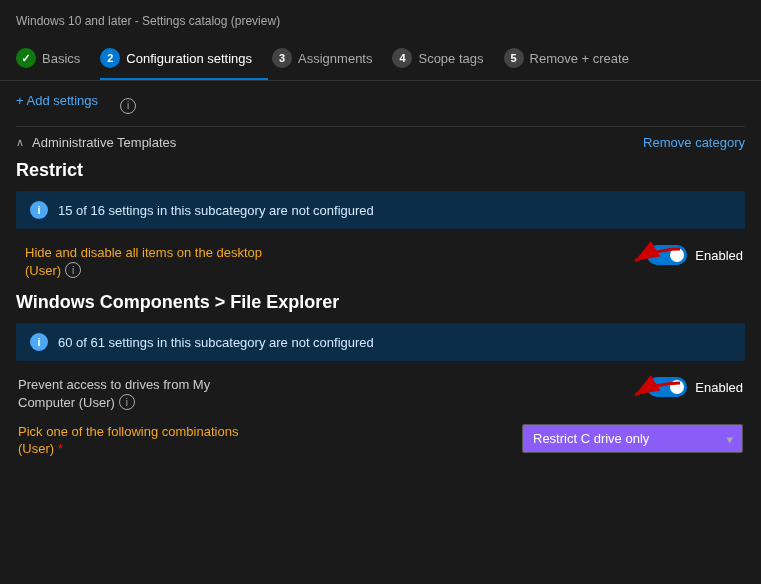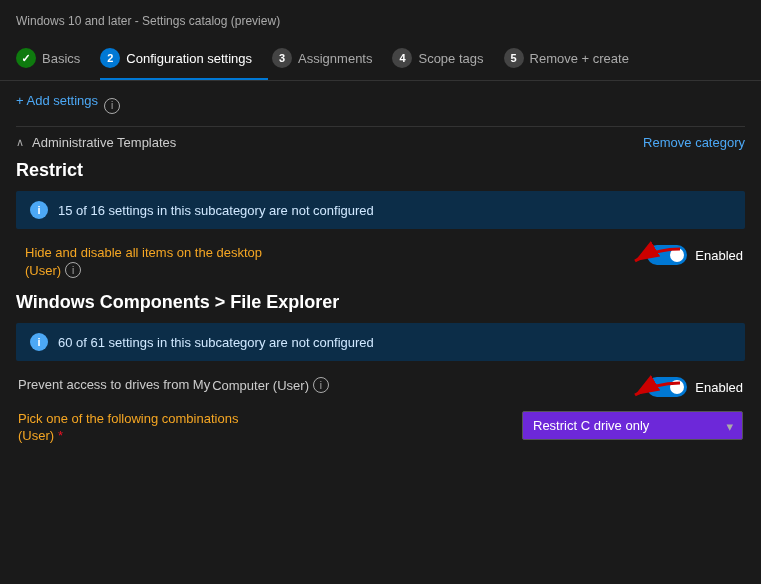--- a/index.html
+++ b/index.html
@@ -248,21 +248,21 @@
       border-radius: 50%;
       background: white;
     }
 
     .toggle-label {
       font-size: 13px;
       color: #ffffff;
     }
 
     .dropdown-select {
-      background: #6d28d9;
+      background: #8b5cf6;
       border: 1px solid #555;
       color: #ffffff;
       padding: 6px 32px 6px 10px;
       font-size: 13px;
       border-radius: 2px;
       cursor: pointer;
       appearance: none;
       -webkit-appearance: none;
       min-width: 180px;
     }
@@ -326,21 +326,21 @@
   <div class="wizard-step">
     <div class="step-circle">
       <span>5</span>
     </div>
     <span>Remove + create</span>
   </div>
 </nav>
 
 <div class="content">
 
-  <div style="display:flex; align-items:center; gap:6px; margin-bottom: 8px;">
+  <div style="display:flex; align-items:center; gap:22px; margin-bottom: 8px;">
     <button class="add-settings-btn">+ Add settings</button>
     <span class="info-icon">i</span>
   </div>
 
   <hr class="divider">
 
   <div class="category-header">
     <div class="category-title-row">
       <span class="chevron">∧</span>
       <span>Administrative Templates</span>
@@ -384,21 +384,21 @@
 
   <div style="margin-top: 6px;">
     <div class="section-title">Windows Components &gt; File Explorer</div>
 
     <div class="info-banner">
       <span class="info-banner-icon">i</span>
       <span class="info-banner-text">60 of 61 settings in this subcategory are not configured</span>
     </div>
 
     <div class="setting-row relative-wrapper">
-      <div style="display:flex; flex-direction:row; gap:2px;">
+      <div style="display:flex; flex-direction:column; gap:2px;">
         <span style="color:#cccccc; font-size:13px;">Prevent access to drives from My</span>
         <div style="display:flex; align-items:center; gap:4px;">
           <span style="color:#cccccc; font-size:13px;">Computer (User)</span>
           <span class="info-icon">i</span>
         </div>
       </div>
       <div class="setting-right">
         <div class="toggle-container">
           <div class="toggle"></div>
           <span class="toggle-label">Enabled</span>

